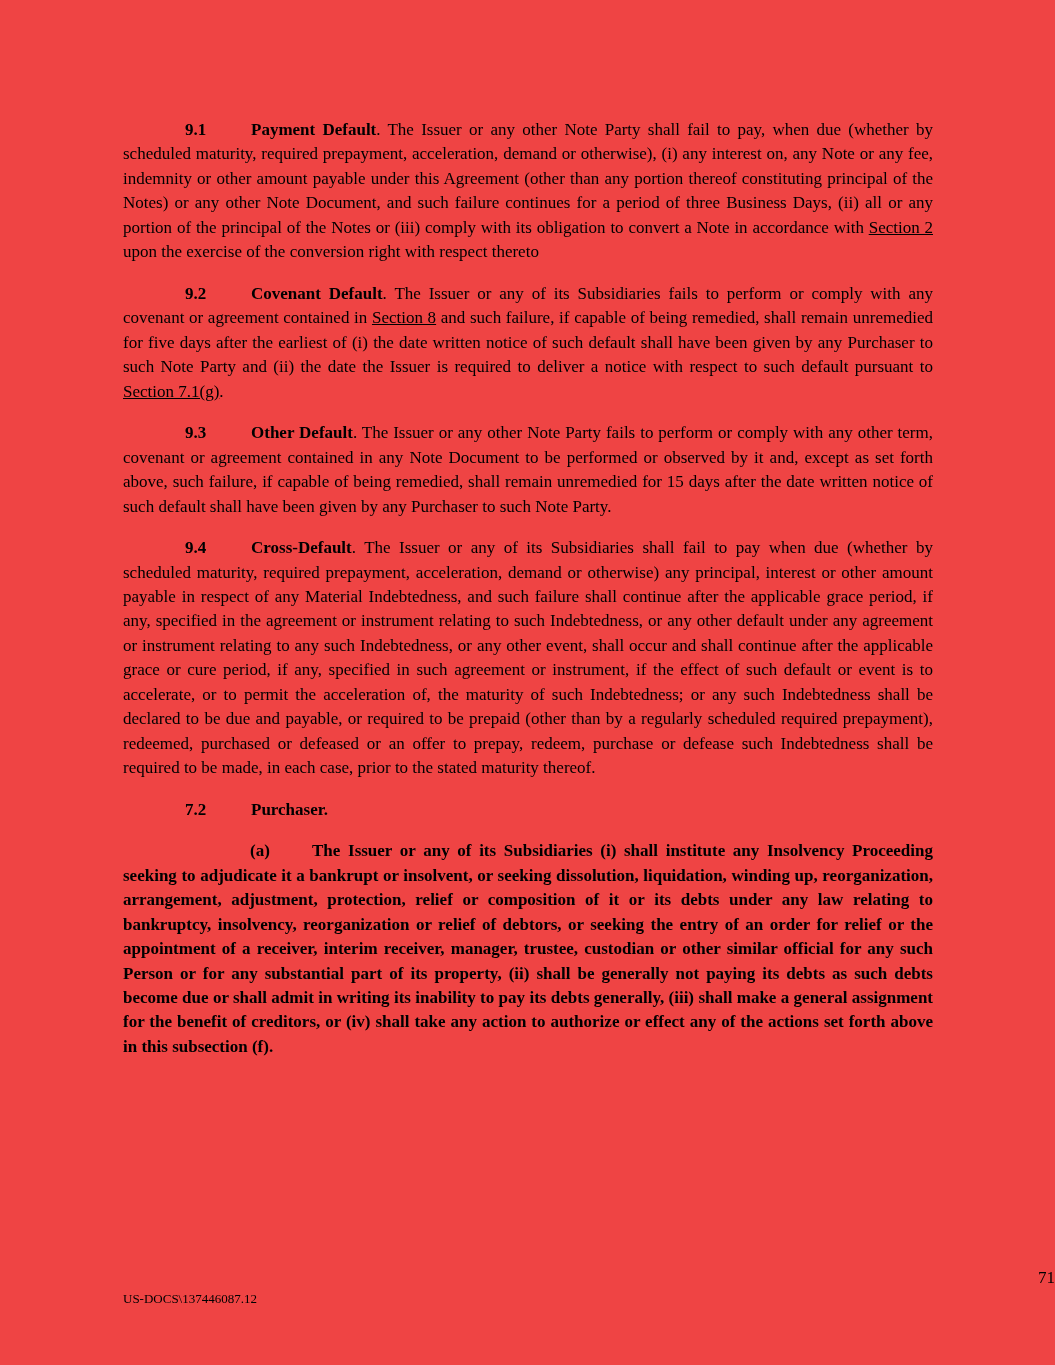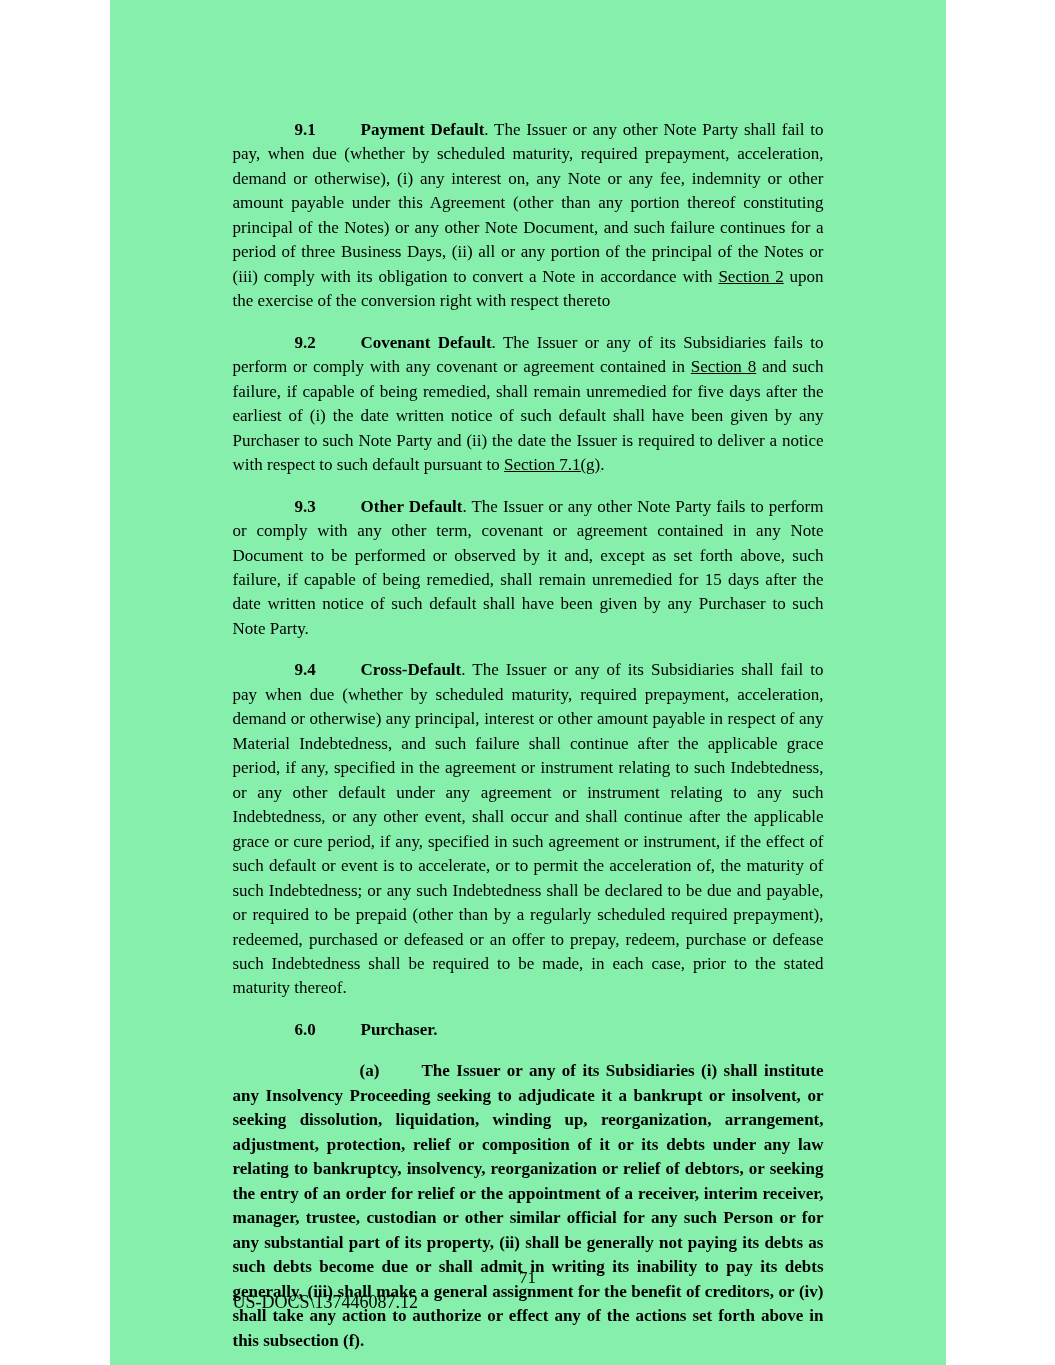--- a/index.html
+++ b/index.html
@@ -1,22 +1,22 @@
 <!DOCTYPE html>
 <html><head>
 <meta charset="utf-8">
 <style>
   * { box-sizing: border-box; }
   html, body { margin: 0; padding: 0; background: #ffffff; }
   .page {
     position: relative;
-    width: 836px;
+    width: 1055px;
     height: 1365px;
     margin: 0 auto;
-    background: #86efac;
+    background: #ef4444;
     font-family: "Liberation Serif", "DejaVu Serif", serif;
     font-size: 17px;
     line-height: 1.44;
     color: #000000;
     overflow: hidden;
   }
   .content {
     position: absolute;
     left: 123px;
     right: 122px;
@@ -39,44 +39,44 @@
   .sublabel {
     display: inline-block;
     min-width: 62px;
     text-indent: 0;
   }
   .page-number {
     position: absolute;
     left: 0;
     right: 0;
     top: 1266px;
-    text-align: center;
+    text-align: right;
   }
   .doc-id {
     position: absolute;
     left: 123px;
     top: 1290px;
-    font-size: 18px;
+    font-size: 13px;
   }
 </style>
 </head>
 <body>
 
 <div class="page">
   <div class="content">
 
     <p class="para"><span class="num">9.1</span><span class="b">Payment Default</span><span>. The Issuer or any other Note Party shall fail to pay, when due (whether by scheduled maturity, required prepayment, acceleration, demand or otherwise), (i) any interest on, any Note or any fee, indemnity or other amount payable under this Agreement (other than any portion thereof constituting principal of the Notes) or any other Note Document, and such failure continues for a period of three Business Days, (ii) all or any portion of the principal of the Notes or (iii) comply with its obligation to convert a Note in accordance with </span><span class="u">Section 2</span><span> upon the exercise of the conversion right with respect thereto</span></p>
 
     <p class="para"><span class="num">9.2</span><span class="b">Covenant Default</span><span>. The Issuer or any of its Subsidiaries fails to perform or comply with any covenant or agreement contained in </span><span class="u">Section 8</span><span> and such failure, if capable of being remedied, shall remain unremedied for five days after the earliest of (i) the date written notice of such default shall have been given by any Purchaser to such Note Party and (ii) the date the Issuer is required to deliver a notice with respect to such default pursuant to </span><span class="u">Section 7.1(g)</span><span>.</span></p>
 
     <p class="para"><span class="num">9.3</span><span class="b">Other Default</span><span>. The Issuer or any other Note Party fails to perform or comply with any other term, covenant or agreement contained in any Note Document to be performed or observed by it and, except as set forth above, such failure, if capable of being remedied, shall remain unremedied for 15 days after the date written notice of such default shall have been given by any Purchaser to such Note Party.</span></p>
 
     <p class="para"><span class="num">9.4</span><span class="b">Cross-Default</span><span>. The Issuer or any of its Subsidiaries shall fail to pay when due (whether by scheduled maturity, required prepayment, acceleration, demand or otherwise) any principal, interest or other amount payable in respect of any Material Indebtedness, and such failure shall continue after the applicable grace period, if any, specified in the agreement or instrument relating to such Indebtedness, or any other default under any agreement or instrument relating to any such Indebtedness, or any other event, shall occur and shall continue after the applicable grace or cure period, if any, specified in such agreement or instrument, if the effect of such default or event is to accelerate, or to permit the acceleration of, the maturity of such Indebtedness; or any such Indebtedness shall be declared to be due and payable, or required to be prepaid (other than by a regularly scheduled required prepayment), redeemed, purchased or defeased or an offer to prepay, redeem, purchase or defease such Indebtedness shall be required to be made, in each case, prior to the stated maturity thereof.</span></p>
 
-    <p class="para"><span class="num">6.0</span><span class="b">Purchaser.</span></p>
+    <p class="para"><span class="num">7.2</span><span class="b">Purchaser.</span></p>
 
     <p class="para sub"><span class="sublabel">(a)</span><span>The Issuer or any of its Subsidiaries (i) shall institute any Insolvency Proceeding seeking to adjudicate it a bankrupt or insolvent, or seeking dissolution, liquidation, winding up, reorganization, arrangement, adjustment, protection, relief or composition of it or its debts under any law relating to bankruptcy, insolvency, reorganization or relief of debtors, or seeking the entry of an order for relief or the appointment of a receiver, interim receiver, manager, trustee, custodian or other similar official for any such Person or for any substantial part of its property, (ii) shall be generally not paying its debts as such debts become due or shall admit in writing its inability to pay its debts generally, (iii) shall make a general assignment for the benefit of creditors, or (iv) shall take any action to authorize or effect any of the actions set forth above in this subsection (f).</span></p>
 
   </div>
 
   <div class="page-number">71</div>
   <div class="doc-id">US-DOCS\137446087.12</div>
 </div>
 
 </body></html>

